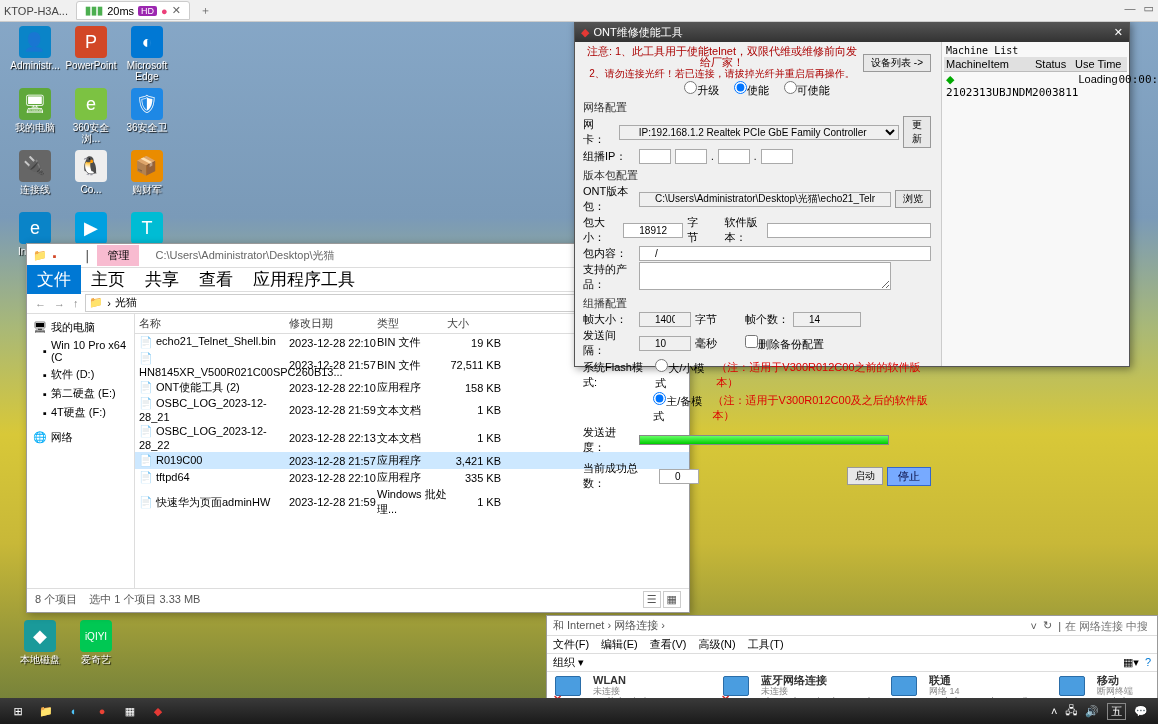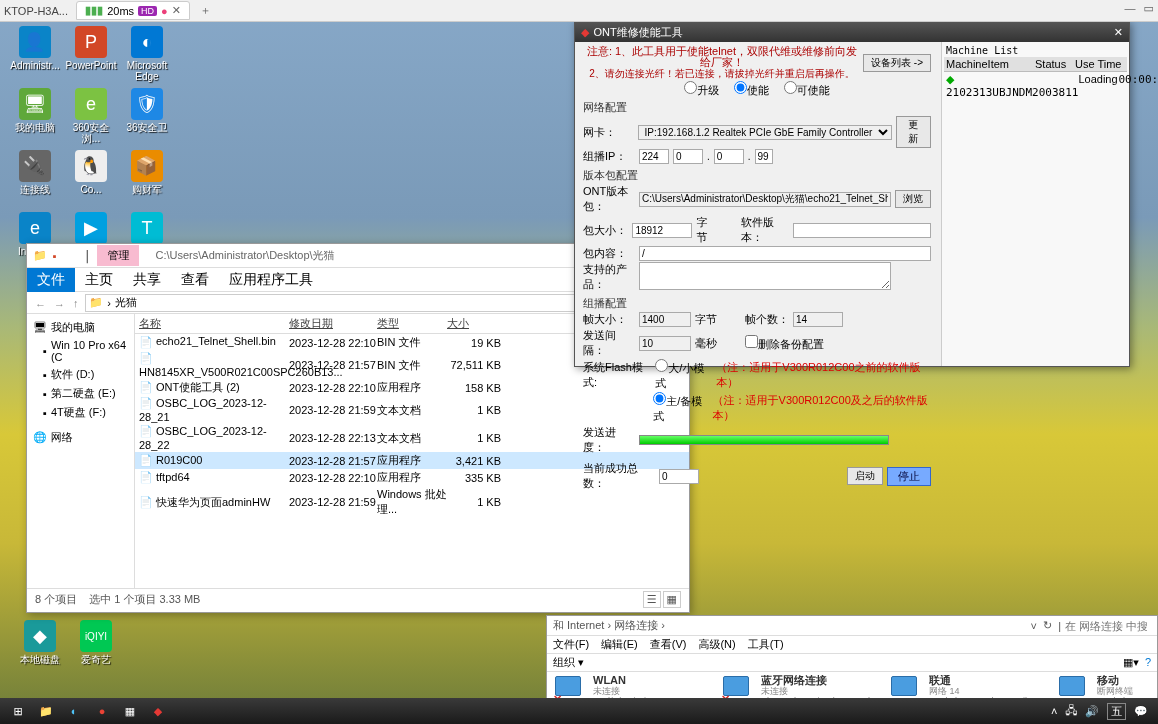--- a/index.html
+++ b/index.html
@@ -17,53 +17,53 @@
 
 .desktop-icons { position: absolute; top: 26px; left: 8px; display: grid; grid-template-columns: repeat(3, 54px); grid-auto-rows: 60px; gap: 2px; z-index: 1; }
 .desktop-icon { display: flex; flex-direction: column; align-items: center; text-align: center; cursor: pointer; }
 .icon-sq { width: 32px; height: 32px; border-radius: 4px; display: flex; align-items: center; justify-content: center; font-size: 18px; color: #fff; }
 .icon-label { color: #fff; font-size: 10px; text-shadow: 1px 1px 1px #000; margin-top: 2px; line-height: 11px; }
 
 
 .explorer { position: absolute; top: 243px; left: 26px; width: 664px; height: 370px; background: #fff; border: 1px solid #999; z-index: 10; box-shadow: 2px 2px 8px rgba(0,0,0,0.3); }
 .explorer-titlebar { height: 24px; background: #fff; border-bottom: 1px solid #ddd; display: flex; align-items: center; padding: 0 6px; gap: 6px; }
 .explorer-tabs { height: 24px; background: #fff; border-bottom: 1px solid #ddd; display: flex; align-items: center; }
-.explorer-tab { padding: 3px 10px; font-size: 14px; cursor: pointer; }
+.explorer-tab { padding: 3px 10px; font-size: 17px; cursor: pointer; }
 .explorer-tab.active { background: #0078d4; color: #fff; }
 .pink-tab { background: #f8bbd0; padding: 3px 10px; }
 .explorer-nav { height: 22px; background: #fff; border-bottom: 1px solid #ddd; display: flex; align-items: center; padding: 0 6px; gap: 4px; }
 .nav-arrow { color: #888; cursor: pointer; padding: 0 2px; }
 .address-bar { flex: 1; border: 1px solid #ccc; height: 18px; padding: 0 4px; display: flex; align-items: center; gap: 4px; }
 .search-box { width: 40px; border: 1px solid #ccc; height: 18px; }
 .explorer-body { display: flex; height: calc(100% - 94px); }
 .explorer-tree { width: 108px; border-right: 1px solid #ddd; padding: 4px; overflow: auto; }
 .tree-item { padding: 2px 2px 2px 12px; cursor: pointer; display: flex; align-items: center; gap: 4px; font-size: 11px; }
 .explorer-list { flex: 1; overflow: auto; }
-.list-header { display: grid; grid-template-columns: 150px 88px 70px 60px; border-bottom: 1px solid #ddd; padding: 2px 4px; font-size: 11px; color: #444; text-decoration: underline; }
+.list-header { display: grid; grid-template-columns: 150px 88px 70px 60px; border-bottom: 1px solid #ddd; padding: 2px 4px; font-size: 11px; color: #444; }
 .list-row { display: grid; grid-template-columns: 150px 88px 70px 60px; padding: 1px 4px; font-size: 11px; cursor: pointer; align-items: center; }
 .list-row.selected { background: #cde8ff; }
 .list-row .col-size { text-align: right; padding-right: 6px; }
 .file-icon { width: 14px; height: 14px; display: inline-block; vertical-align: middle; margin-right: 3px; }
 .explorer-status { height: 22px; border-top: 1px solid #ddd; display: flex; align-items: center; padding: 0 8px; font-size: 11px; color: #555; gap: 12px; }
 
 
 .ont-window { position: absolute; top: 21px; left: 574px; width: 556px; height: 346px; background: #f0f0f0; border: 1px solid #555; z-index: 20; box-shadow: 2px 2px 8px rgba(0,0,0,0.4); }
 .ont-titlebar { height: 20px; background: linear-gradient(to bottom, #555, #333); color: #fff; display: flex; align-items: center; padding: 0 6px; font-size: 11px; }
 .ont-titlebar .close { margin-left: auto; cursor: pointer; }
 .ont-left { float: left; width: 364px; padding: 4px 8px; }
 .ont-right { float: right; width: 188px; height: calc(100% - 20px); border-left: 1px solid #ccc; background: #f8f8f8; padding: 2px; }
 .ont-notice { font-size: 10px; color: #a00; text-align: center; line-height: 11px; }
 .ont-top-row { display: flex; align-items: center; gap: 2px; margin-bottom: 2px; }
 .ont-radios { text-align: center; font-size: 10px; margin: 2px 0; }
 .ont-radios label { margin: 0 6px; }
 .ont-btn { background: #e8e8e8; border: 1px solid #999; padding: 1px 7px; font-size: 10px; cursor: pointer; }
 .ont-section-title { font-weight: normal; color: #333; }
 .ont-row { display: flex; align-items: center; font-size: 10px; margin: 1px 0; gap: 4px; }
 .ont-label { width: 52px; text-align: left; }
-.ont-input { border: 1px solid #aaa; background: #fff; height: 15px; font-size: 10px; padding: 0 2px; }
+.ont-input { border: 1px solid #aaa; background: #fff; height: 15px; font-size: 10px; padding: 0 15px; }
 .ont-input.wide { flex: 1; }
 .ont-input.ro { background: #f0f0f0; }
 .ont-textarea { border: 1px solid #aaa; background: #fff; width: 252px; height: 28px; }
 .ont-progress { background: linear-gradient(to bottom, #6f6, #0c0); height: 10px; width: 250px; border: 1px solid #888; }
 .ont-red { color: #d00; }
 .ont-blue { background: #7af; border: 1px solid #36c; padding: 1px 10px; color: #003; cursor: pointer; }
 .machine-head { background: #e0e0e0; display: grid; grid-template-columns: 1fr 40px 50px; font-size: 10px; padding: 1px 2px; border-bottom: 1px solid #bbb; }
 .machine-row { display: grid; grid-template-columns: 1fr 40px 50px; font-size: 9px; padding: 1px 2px; }
 .machine-row .led { color: #0a0; }
 
@@ -351,21 +351,21 @@
       <textarea class="ont-textarea" style=""></textarea>
     </div>
 
     <div class="ont-section-title" style="margin-top:4px">组播配置</div>
     <div class="ont-row">
       <span class="ont-label">帧大小：</span>
       <input class="ont-input ro" style="width: 52px;" value="1400">
       <span>字节</span>
       <span style="width:20px"></span>
       <span>帧个数：</span>
-      <input class="ont-input ro" style="width: 50px;" value="14">
+      <input class="ont-input ro" style="width: 68px;" value="14">
     </div>
     <div class="ont-row">
       <span class="ont-label">发送间隔：</span>
       <input class="ont-input ro" style="width: 52px;" value="10">
       <span>毫秒</span>
       <span style="width:20px"></span>
       <label><input type="checkbox" style=""><span>删除备份配置</span></label>
     </div>
     <div class="ont-row">
       <span class="ont-label" style="width:72px">系统Flash模式:</span>

